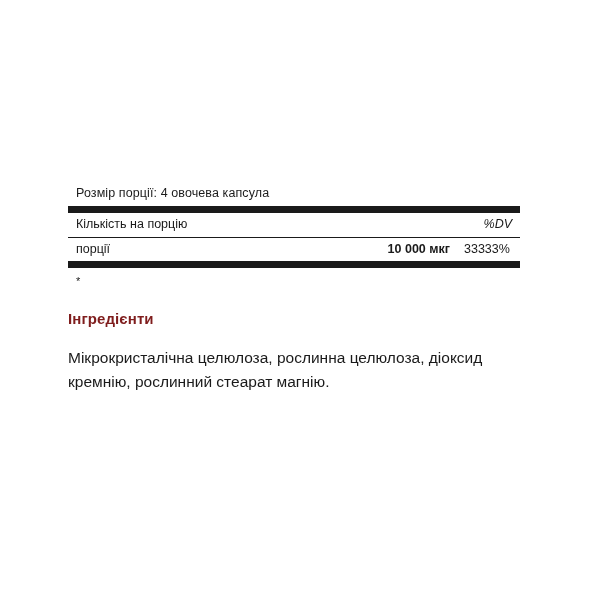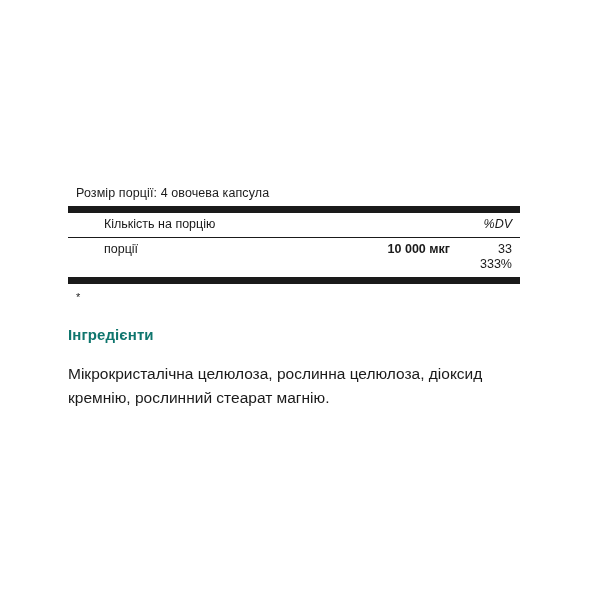--- a/index.html
+++ b/index.html
@@ -36,25 +36,24 @@
     width: 100%;
   }
   .rule-thin {
     height: 1px;
     background: #1a1a1a;
     width: 100%;
   }
 
   .sf-row {
     display: flex;
-    align-items: flex-start;
+    align-items: flex-end;
     padding: 4px 0 4px 8px;
     font-size: 12.5px;
     line-height: 1.25;
-    margin-left: 28px;
   }
   .sf-row .name {
     flex: 1 1 auto;
     text-align: left;
   }
   .sf-row .amount {
     flex: 0 0 auto;
     text-align: right;
     padding-right: 14px;
     white-space: nowrap;
@@ -65,21 +64,21 @@
     text-align: right;
     padding-right: 8px;
     white-space: nowrap;
   }
   .sf-head .dv {
     text-align: right;
     font-style: italic;
   }
   .dv-stack {
     display: flex;
-    flex-direction: column;
+    flex-direction: row;
     align-items: flex-end;
     line-height: 1.25;
   }
 
   .sf-footnote {
     font-size: 11.5px;
     color: #1c1c1c;
     padding: 7px 0 0 8px;
     display: flex;
     align-items: flex-start;
@@ -90,21 +89,21 @@
     padding-right: 2px;
     position: relative;
     top: 1px;
   }
 
   
   .ing-title {
     margin-top: 24px;
     font-size: 15px;
     font-weight: bold;
-    color: #0f766e;
+    color: #7f1d1d;
     letter-spacing: 0.1px;
   }
   .ing-body {
     margin-top: 19px;
     font-size: 15.5px;
     line-height: 1.55;
     color: #1a1a1a;
     max-width: 470px;
   }
 </style>

